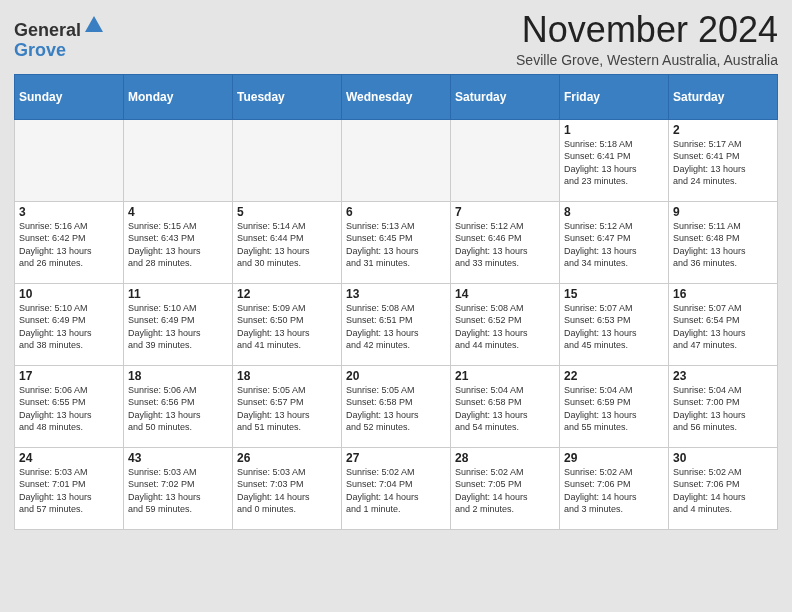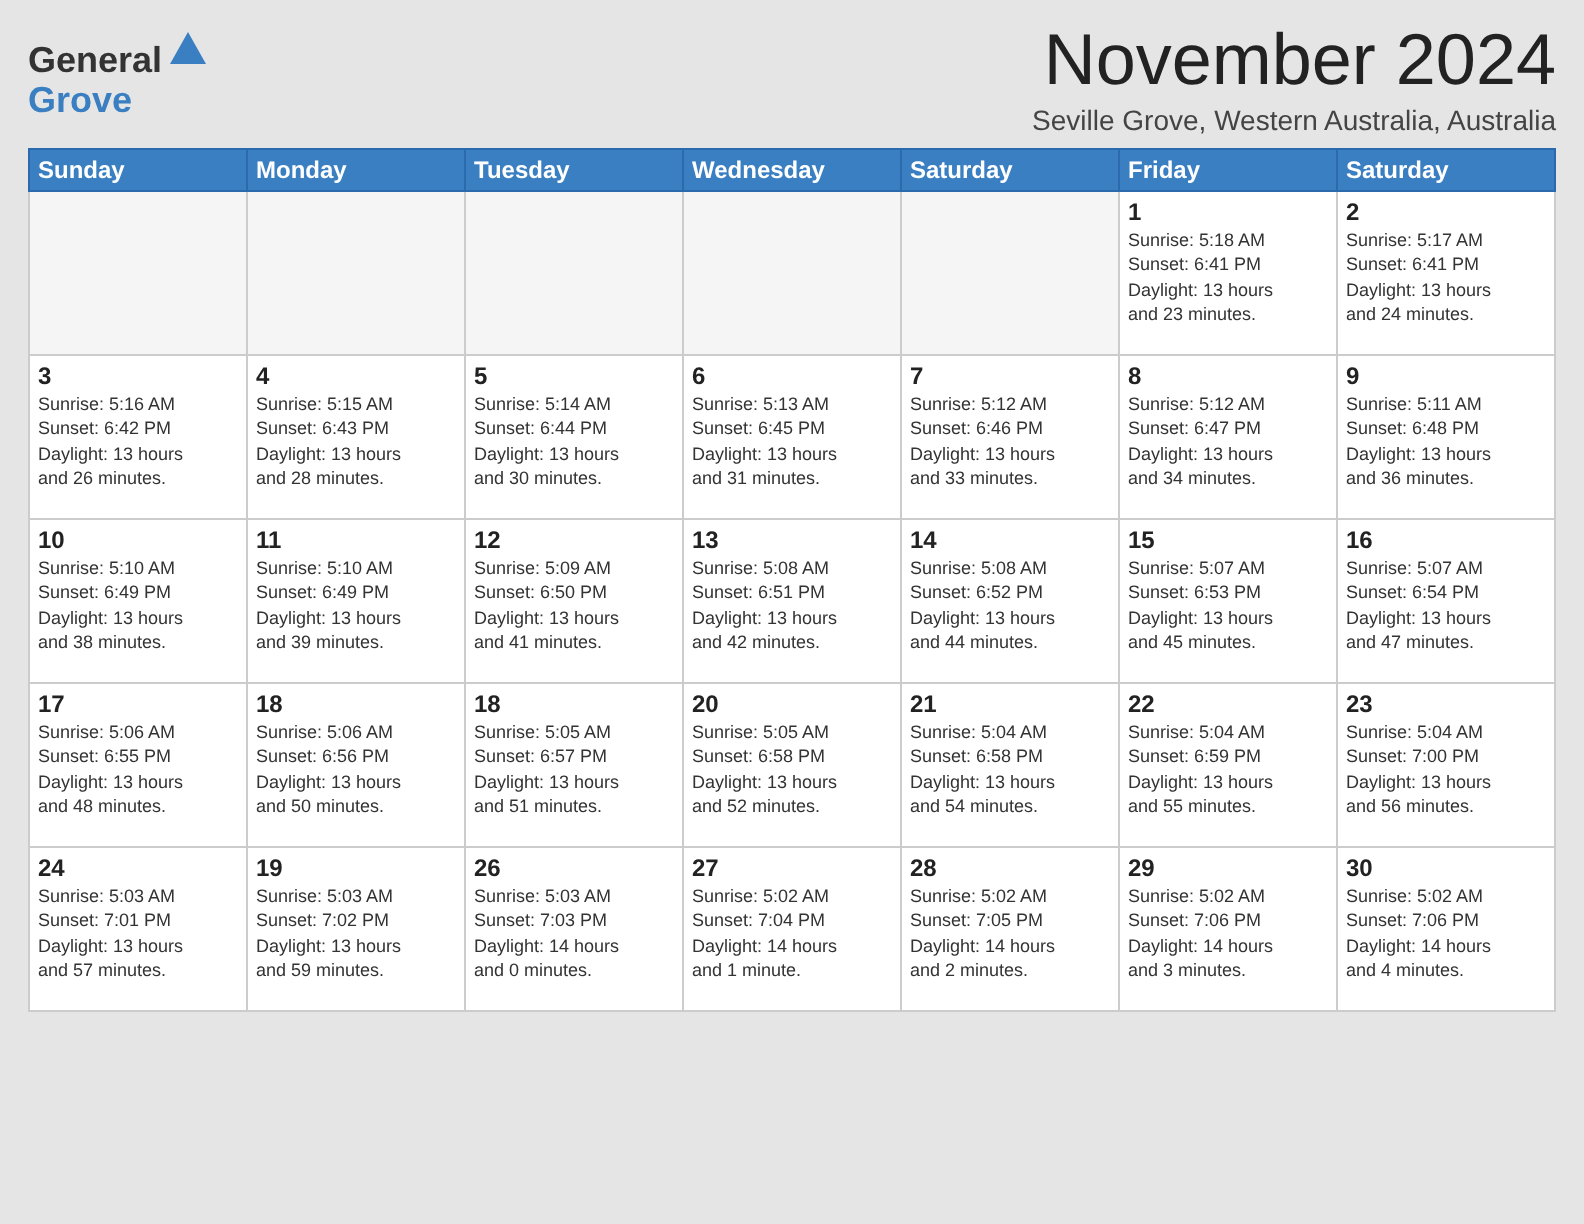--- a/index.html
+++ b/index.html
@@ -57,21 +57,21 @@
       width: 100%;
       border-collapse: collapse;
       margin-top: 6px;
       table-layout: fixed;
     }
     .calendar th {
       background: #3a7fc1;
       color: #fff;
       font-size: 12px;
       font-weight: bold;
-      padding: 3px 4px;
+      padding: 15px 4px;
       text-align: left;
       border: 1px solid #2a6aad;
     }
     .calendar td {
       border: 1px solid #ccc;
       vertical-align: top;
       padding: 3px 4px;
       font-size: 9.5px;
       color: #222;
       height: 82px;
@@ -233,21 +233,21 @@
             <span class="day-num">23</span>
             <div class="day-info">Sunrise: 5:04 AM<br>Sunset: 7:00 PM<br>Daylight: 13 hours<br>and 56 minutes.</div>
           </td>
         </tr>
         <tr>
           <td>
             <span class="day-num">24</span>
             <div class="day-info">Sunrise: 5:03 AM<br>Sunset: 7:01 PM<br>Daylight: 13 hours<br>and 57 minutes.</div>
           </td>
           <td>
-            <span class="day-num">19</span>
+            <span class="day-num">43</span>
             <div class="day-info">Sunrise: 5:03 AM<br>Sunset: 7:02 PM<br>Daylight: 13 hours<br>and 59 minutes.</div>
           </td>
           <td>
             <span class="day-num">26</span>
             <div class="day-info">Sunrise: 5:03 AM<br>Sunset: 7:03 PM<br>Daylight: 14 hours<br>and 0 minutes.</div>
           </td>
           <td>
             <span class="day-num">27</span>
             <div class="day-info">Sunrise: 5:02 AM<br>Sunset: 7:04 PM<br>Daylight: 14 hours<br>and 1 minute.</div>
           </td>

